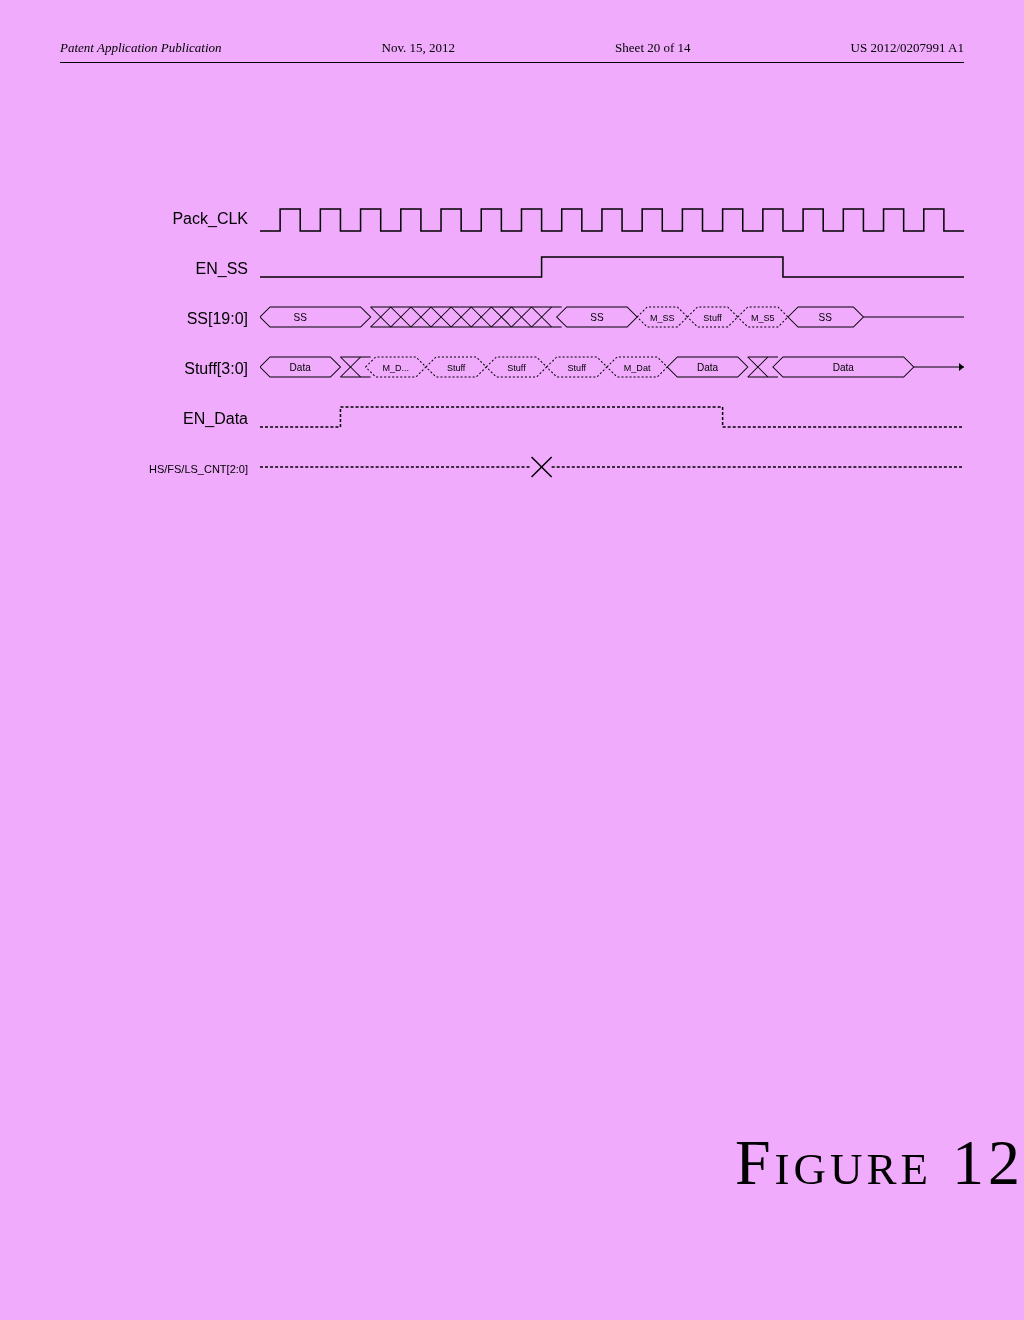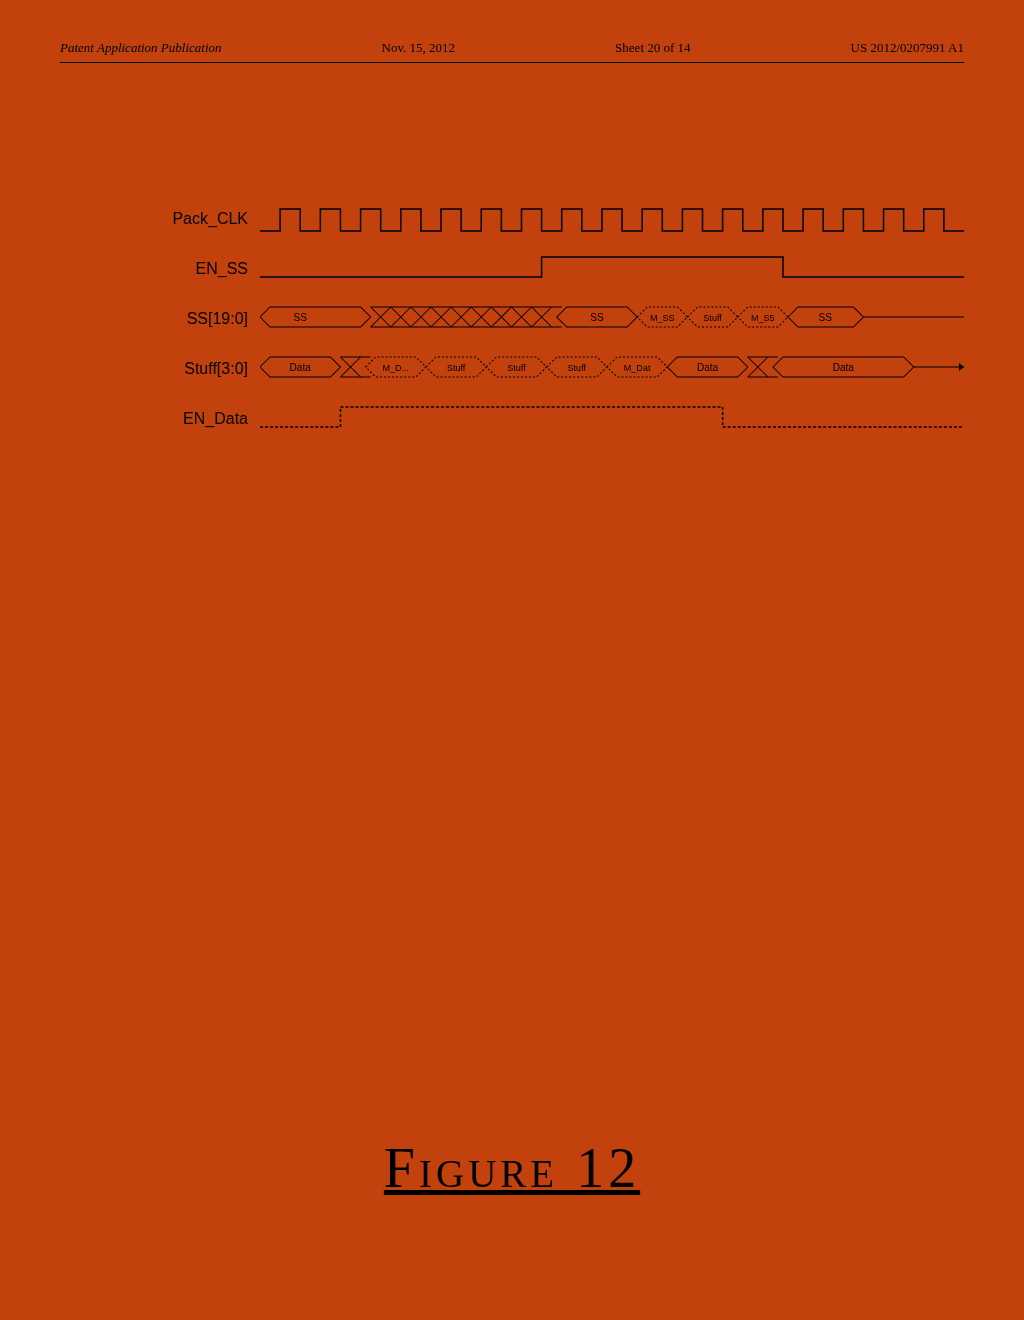--- a/index.html
+++ b/index.html
@@ -8,21 +8,21 @@
       font-family: 'Times New Roman', Times, serif;
       width: 1024px;
       height: 1320px;
       overflow: hidden;
       position: relative;
     }
 
     .page {
       width: 1024px;
       height: 1320px;
-      background: #c2410c;
+      background: #f0abfc;
       position: relative;
       padding: 40px 60px;
     }
 
     
     .header {
       display: flex;
       justify-content: space-between;
       align-items: baseline;
       border-bottom: 1px solid #000;
@@ -104,26 +104,25 @@
       width: 100%;
       height: 28px;
     }
 
     
     .figure-caption {
       position: absolute;
       bottom: 120px;
       left: 0;
       right: 0;
-      text-align: center;
-      font-size: 56px;
+      text-align: right;
+      font-size: 64px;
       font-variant: small-caps;
       letter-spacing: 4px;
       font-family: 'Times New Roman', Times, serif;
-      text-decoration: underline;
     }
   </style>
 </head>
 <body>
 
 <div class="page">
 
   <div class="header">
     <span class="header-left">Patent Application Publication</span>
     <span class="header-center">Nov. 15, 2012</span>
@@ -253,20 +252,32 @@
     <div class="signal-row">
       <div class="signal-label">EN_Data</div>
       <div class="signal-diagram">
         <svg class="en-data-svg" viewBox="0 0 700 28" preserveAspectRatio="none">
 
           <polyline points="0,24 80,24 80,4 460,4 460,24 700,24" fill="none" stroke="#000" stroke-width="1.5" stroke-dasharray="3,2"></polyline>
         </svg>
       </div>
     </div>
 
+    <div class="signal-row">
+      <div class="signal-label" style="font-size:11px;">HS/FS/LS_CNT[2:0]</div>
+      <div class="signal-diagram">
+        <svg class="cnt-svg" viewBox="0 0 700 28" preserveAspectRatio="none">
+
+          <line x1="0" y1="14" x2="270" y2="14" stroke="#000" stroke-width="1.5" stroke-dasharray="3,2"></line>
+          <line x1="270" y1="4" x2="290" y2="24" stroke="#000" stroke-width="1.5"></line>
+          <line x1="270" y1="24" x2="290" y2="4" stroke="#000" stroke-width="1.5"></line>
+          <line x1="290" y1="14" x2="700" y2="14" stroke="#000" stroke-width="1.5" stroke-dasharray="3,2"></line>
+        </svg>
+      </div>
+    </div>
 
   </div>
 
   <div class="figure-caption">
     <span>Figure  12</span>
   </div>
 
 </div>
 
 </body></html>

